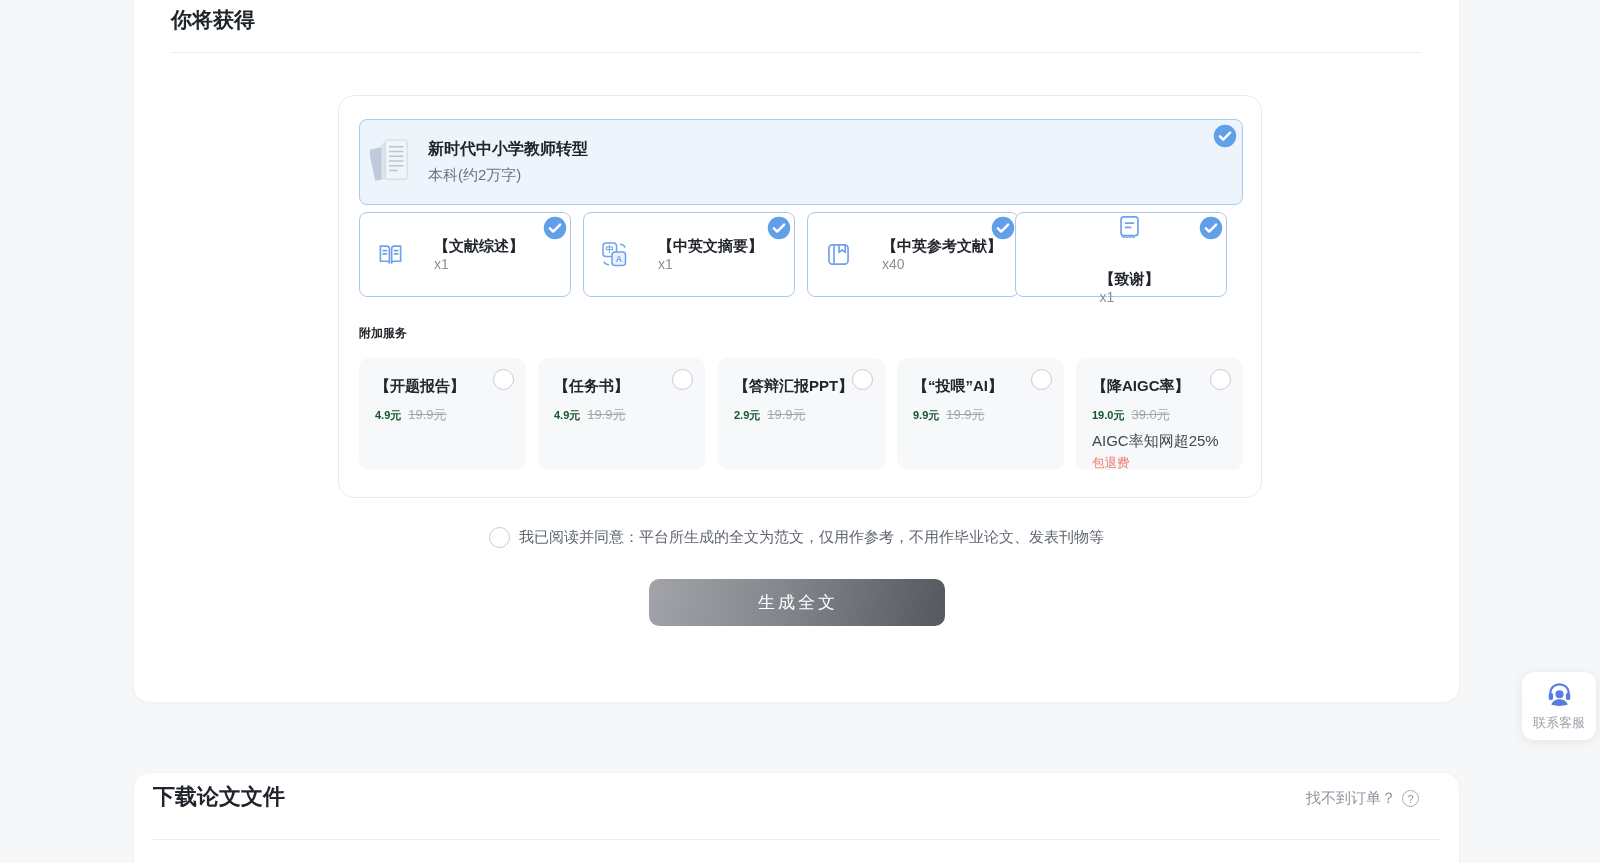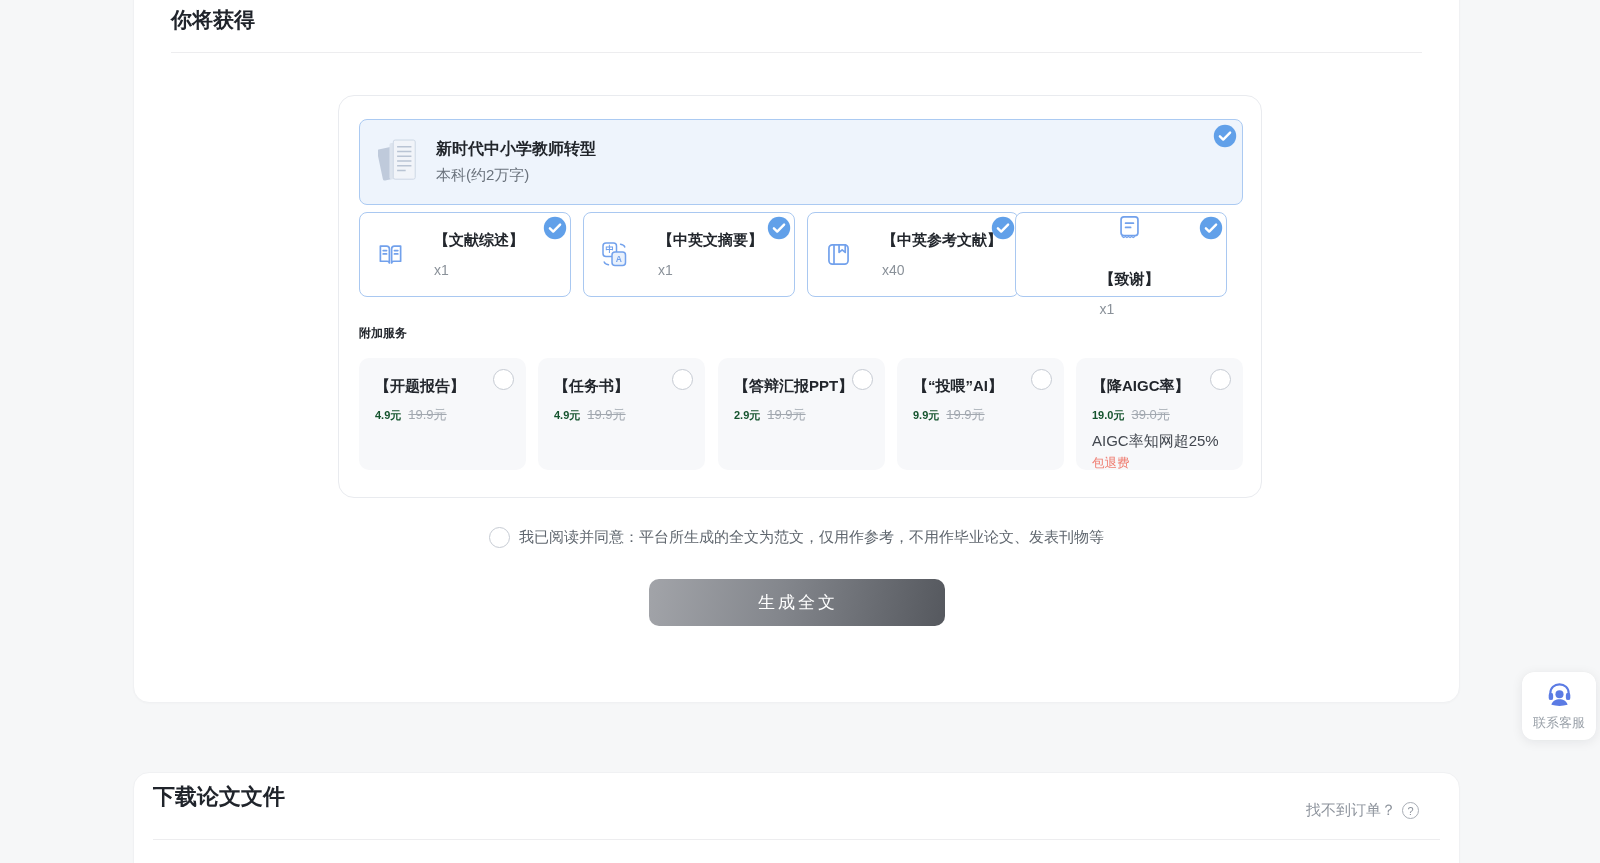--- a/index.html
+++ b/index.html
@@ -27,35 +27,35 @@
   
   #offer-container {
     position:absolute; left:204px; top:134px; width:924px; height:403px;
     border:1px solid #e9ebef; border-radius:16px;
   }
 
   
   #product-card {
     position:absolute; left:20px; top:23px; width:884px; height:86px;
     background:#eef4fc; border:1px solid #abcaf2; border-radius:8px;
-    display:flex; align-items:center; padding:0 18px; gap:16px; cursor:pointer;
+    display:flex; align-items:center; padding:0 10px; gap:16px; cursor:pointer;
   }
   .product-title { font-size:16px; font-weight:700; color:#21252b; }
   .product-subtitle { font-size:15px; color:#6a727c; margin-top:6px; }
   .check-badge { position:absolute; top:4px; right:5px; width:24px; height:24px; }
 
   
   .include-card {
     position:absolute; top:116px; width:212px; height:85px;
     background:#fff; border:1px solid #a9c8f1; border-radius:8px;
     display:flex; align-items:center; padding-left:17px; gap:30px; cursor:pointer;
   }
   .include-card .check-badge { top:3px; right:3px; }
   .inc-label { font-size:15px; font-weight:700; color:#22262c; }
-  .inc-count { font-size:14px; color:#8a9199; margin-top:12px; }
+  .inc-count { font-size:14px; color:#8a9199; margin-top:0; }
   #include-0 { left:20px; } #include-1 { left:244px; }
   #include-2 { left:468px; } #include-3 { left:676px;flex-direction:column; }
 
   
   #addons-title { position:absolute; left:20px; top:229px; font-size:12px; font-weight:700; color:#21252b;font-family:Liberation Serif, serif; }
   .addon-card {
     position:absolute; top:262px; width:167px; height:112px;
     background:#f7f8fa; border-radius:10px; padding:19px 12px 0 16px; cursor:pointer;
   }
   #addon-0 { left:20px; } #addon-1 { left:199px; } #addon-2 { left:379px; }
@@ -83,21 +83,21 @@
     width:296px; height:47px; border:none; border-radius:10px;
     background:linear-gradient(100deg, #a2a4a9 0%, #83868c 45%, #55585e 100%);
     color:#fff; font-size:17px; letter-spacing:3px; text-indent:3px;
     display:flex; align-items:center; justify-content:center; cursor:pointer;
     font-family:inherit;
   }
 
   
   #download-title { left:19px; top:9px; font-size:22px; }
   #help-row {
-    position:absolute; right:40px; top:28px;
+    position:absolute; right:40px; top:16px;
     display:flex; align-items:center; gap:6px;
     color:#8d939c; font-size:15px; cursor:pointer;
   }
   .q-icon {
     width:17px; height:17px; border-radius:50%; border:1px solid #a9aeb6;
     display:flex; align-items:center; justify-content:center;
     font-size:11px; color:#8d939c;
   }
   #divider-2 { left:19px; right:19px; top:66px; }
 

